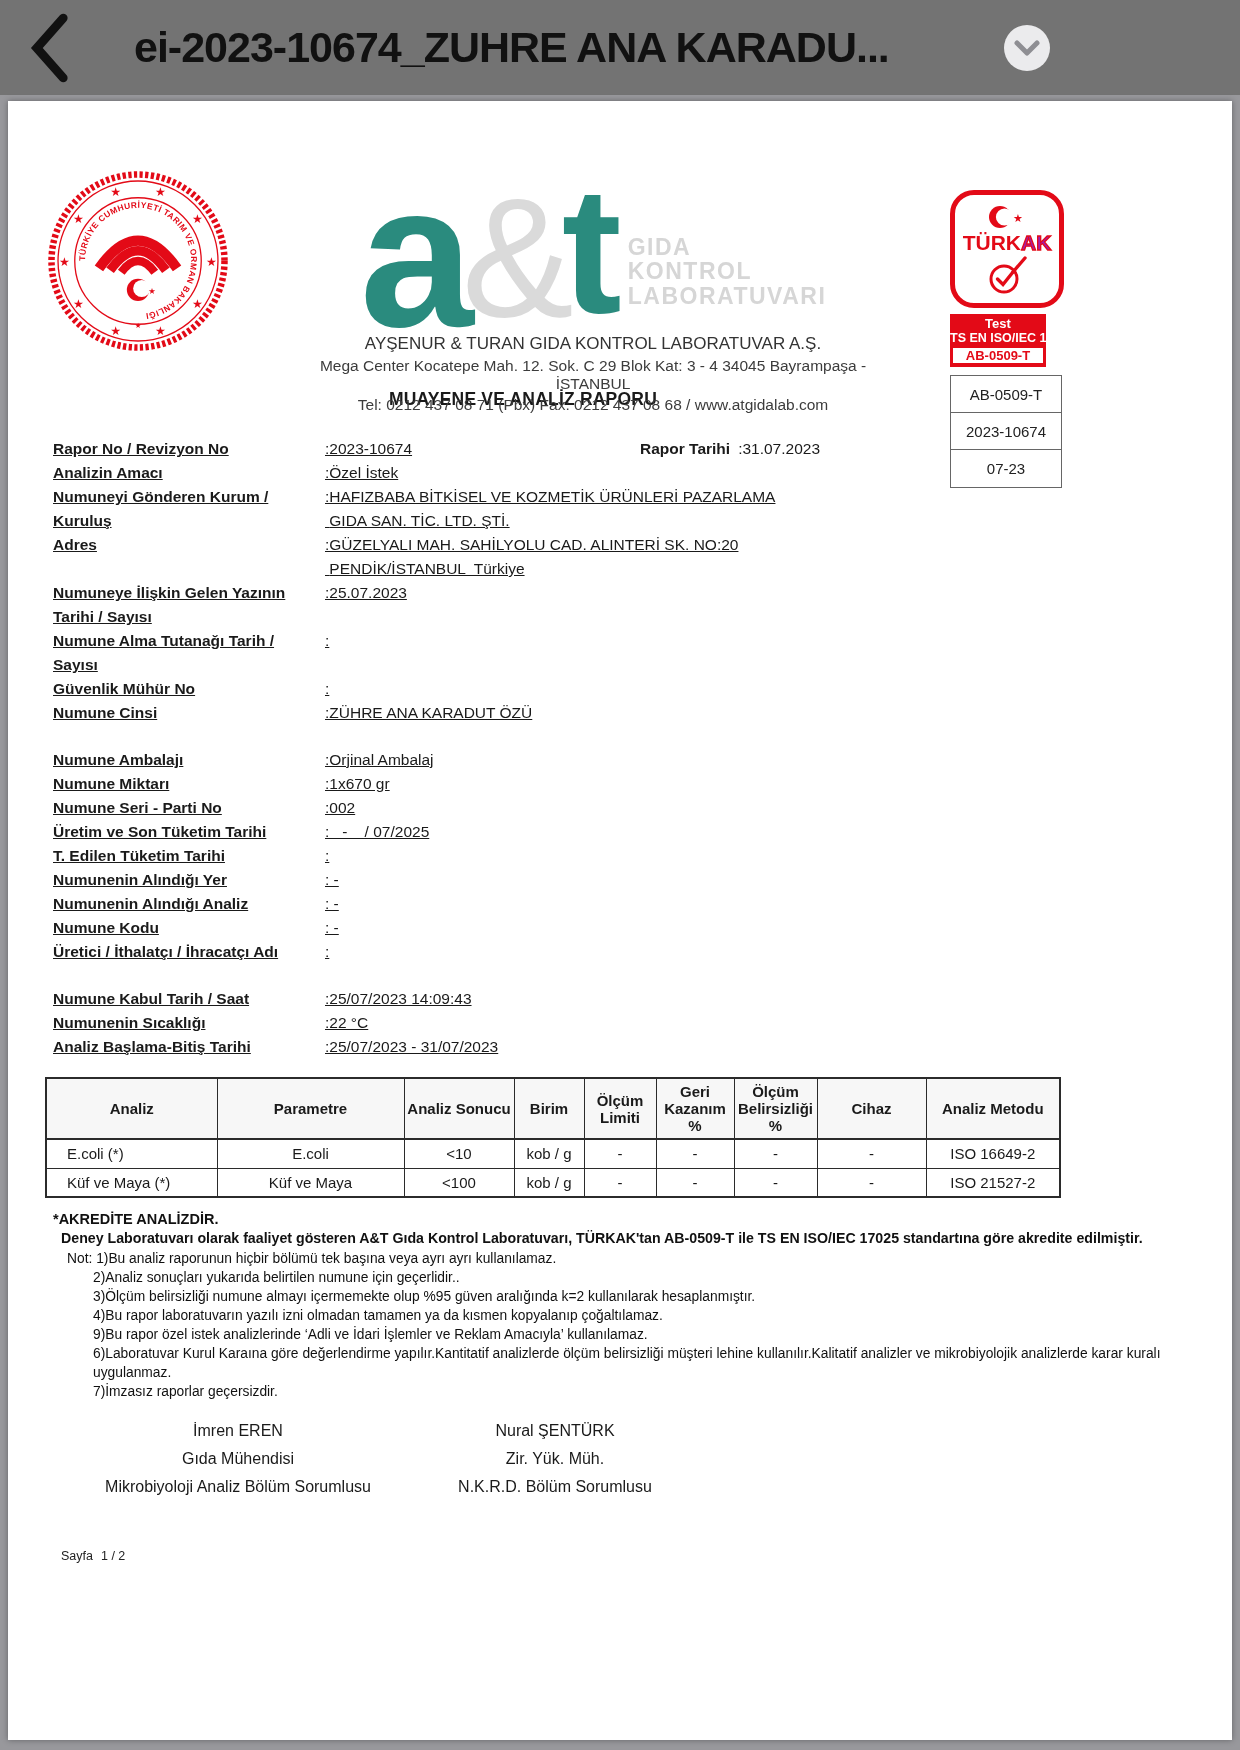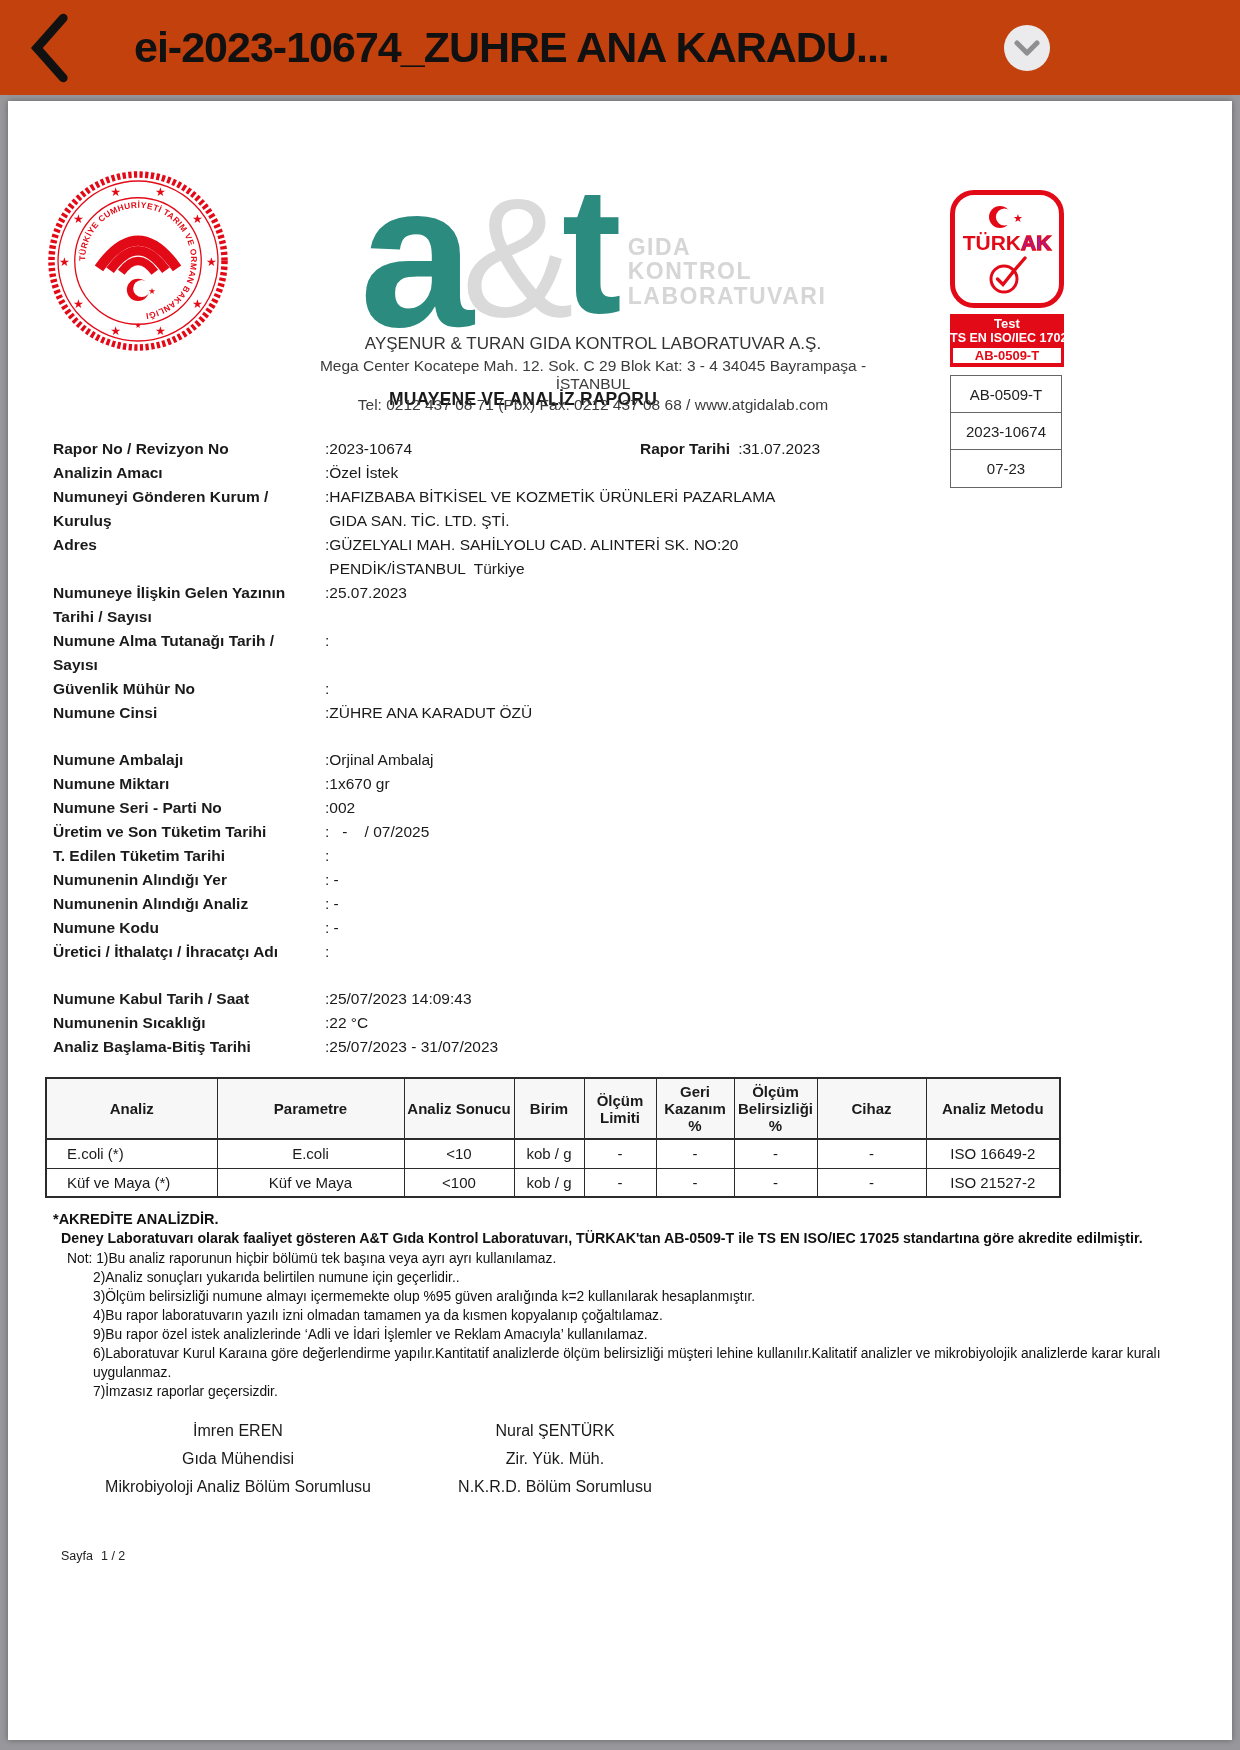--- a/index.html
+++ b/index.html
@@ -1,19 +1,19 @@
 <!DOCTYPE html>
 <html><head>
 <meta charset="utf-8">
 <style>
   * { margin:0; padding:0; box-sizing:border-box; }
   html,body { width:1240px; height:1750px; overflow:hidden; background:#98989c;
               font-family:"Liberation Sans", sans-serif; }
   
-  .app-bar { height:95px; background:#c2410c; display:flex; align-items:center; padding:0 28px; }
+  .app-bar { height:95px; background:#737373; display:flex; align-items:center; padding:0 28px; }
   .back-btn { width:46px; height:72px; display:flex; align-items:center; cursor:pointer; }
   .app-title { font-size:43px; font-weight:700; color:#111; letter-spacing:-1px; margin-left:60px;
                white-space:nowrap; overflow:hidden; flex:1; }
   .collapse-btn { width:46px; height:46px; border-radius:50%; background:#ebebed; display:flex;
                   align-items:center; justify-content:center; margin-right:162px; cursor:pointer; }
   
   .viewer { height:1655px; padding:6px 8px 10px; }
   .page { background:#ffffff; width:100%; height:100%; padding:67px 45px 0 45px; position:relative;
           color:#1a1a1a; box-shadow:0 0 6px rgba(0,0,0,.35); overflow:hidden; }
   
@@ -28,36 +28,36 @@
                 margin:0 0 2px 6px; white-space:pre-line; font-weight:700; }
   .company-name { margin-top:24px; font-size:17px; color:#333; }
   .company-addr, .company-tel { font-size:15.5px; color:#3c3c3c; margin-top:3px; }
   
   .turkak-col { position:absolute; left:897px; top:22px; width:118px; }
   .turkak-badge { width:114px; height:118px; border:5px solid #e30a17; border-radius:24px;
                   display:flex; flex-direction:column; align-items:center; justify-content:center; background:#fff; }
   .turkak-word { font-size:21px; font-weight:700; margin-top:1px; }
   .turkak-word .solid { color:#e30a17; }
   .turkak-word .outline { color:#a21caf; -webkit-text-stroke:1.3px #e30a17; }
-  .turkak-banner { width:114px; background:#e30a17; color:#fff; text-align:center; margin-top:6px;
+  .turkak-banner { width:96px; background:#e30a17; color:#fff; text-align:center; margin-top:6px;
                    padding:2px 0 1px; }
   .turkak-banner .b1 { font-size:13px; font-weight:700; }
   .turkak-banner .b2 { font-size:12.5px; font-weight:700; white-space:nowrap; }
   .turkak-banner .b3 { background:#fff; color:#e30a17; font-weight:700; font-size:13px;
                        margin:2px 2px 2px 2px; border:1px solid #e30a17; }
   .info-box { width:112px; border:1.5px solid #666; margin-top:8px; background:#fff; }
   .info-box .cell { height:37px; display:flex; align-items:center; justify-content:center;
                     font-size:15px; color:#222; border-bottom:1.5px solid #666; }
   .info-box .cell:last-child { border-bottom:none; }
   
   .report-title { width:940px; text-align:center; font-size:17.5px; font-weight:700; margin-top:6px;
                   letter-spacing:.2px; }
   
   .fields { margin-top:27px; position:relative; font-size:15.5px; }
-  .f-row { display:flex; line-height:24px; }
+  .f-row { display:flex; line-height:24px;text-decoration:underline; }
   .f-label { width:272px; font-weight:700; white-space:pre-line; flex-shrink:0; }
   .f-value { white-space:pre-wrap; flex:1; }
   .f-right { position:absolute; left:587px; top:0; line-height:24px; }
   .f-right .lbl { font-weight:700; margin-right:8px; }
   .gap { height:23px; }
   
   .results { margin:18px 0 0 -8px; border-collapse:collapse; width:1014px; table-layout:fixed; }
   .results th, .results td { border:1.2px solid #2b2b2b; }
   .results { border:2px solid #2b2b2b; }
   .results th { background:#f7f7f7; font-size:15px; font-weight:700; text-align:center;

